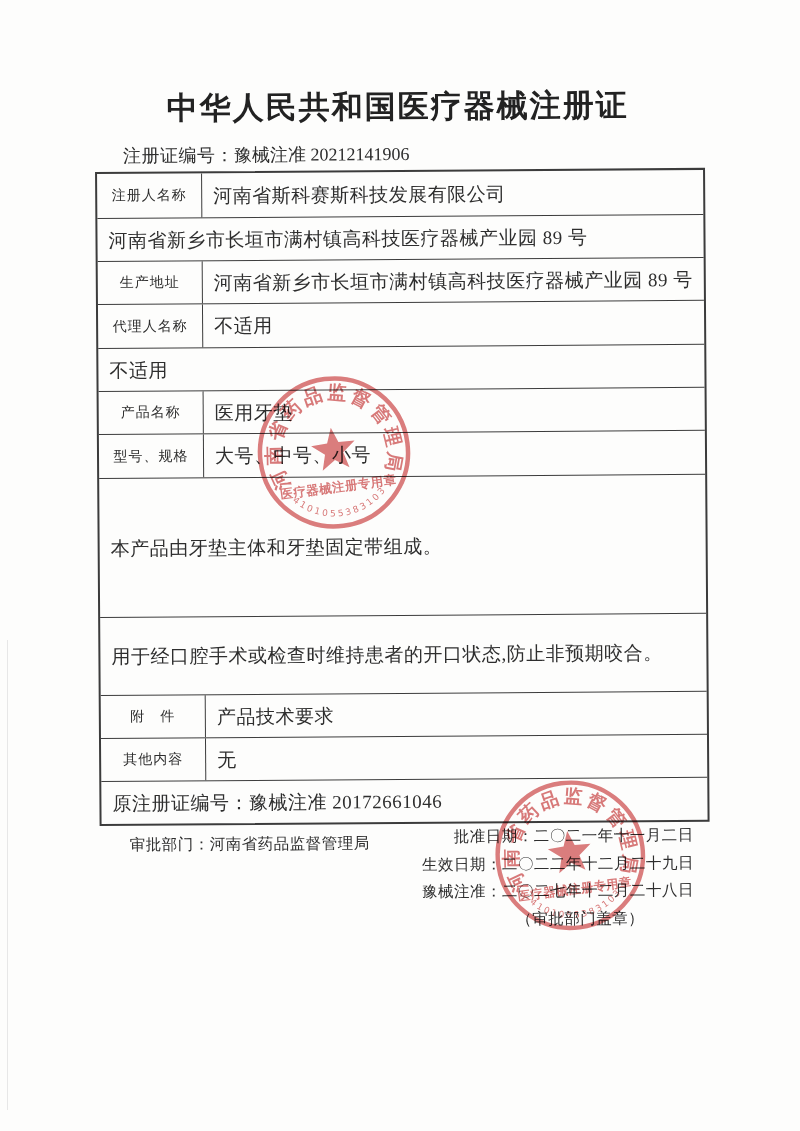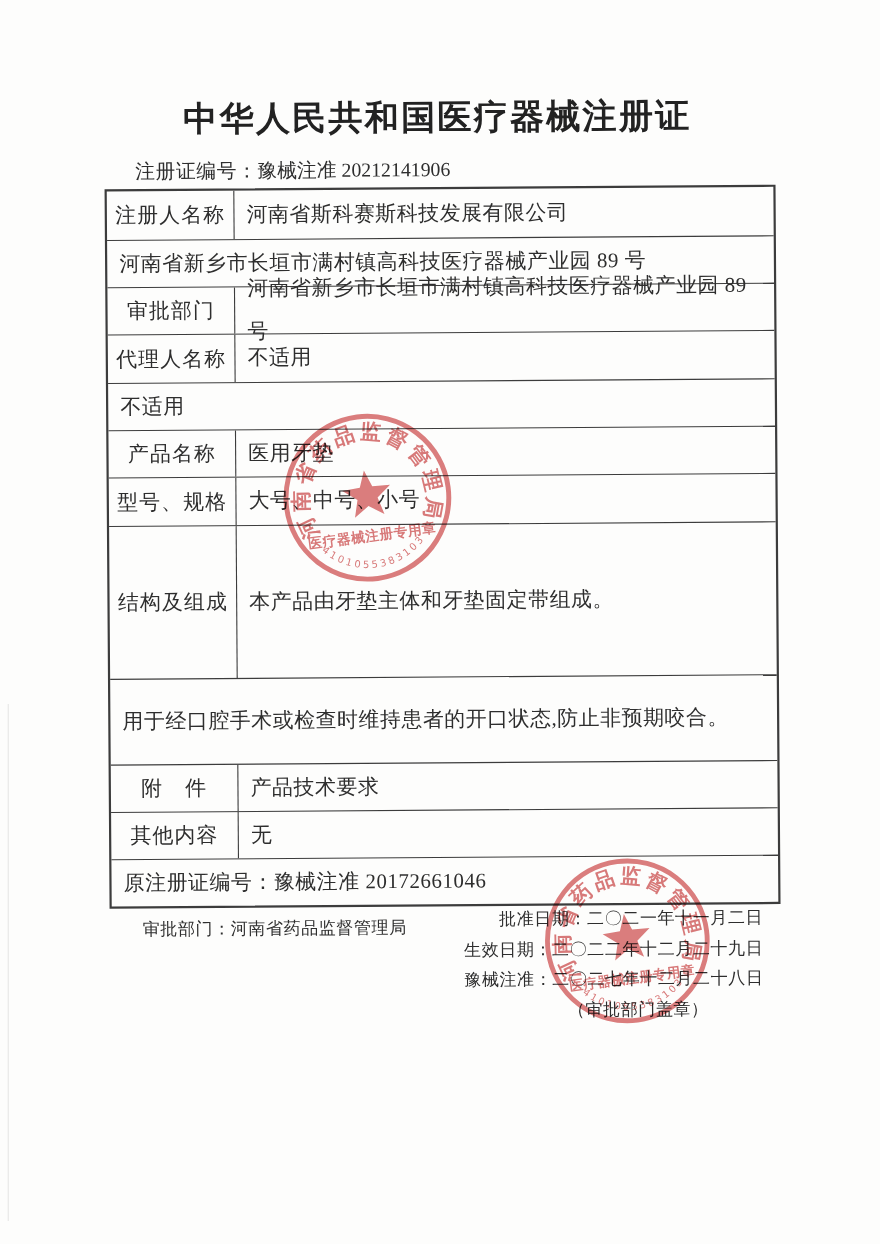--- a/index.html
+++ b/index.html
@@ -37,24 +37,24 @@
   .cert-table {
     position:absolute;
     left:97px; top:170px;
     width:610px;
     border:2px solid #3c3c3c;
     background:transparent;
   }
   .trow { display:flex; border-bottom:1.5px solid #3c3c3c; }
   .trow:last-child { border-bottom:none; }
   .tlabel {
-    width:116px;
+    width:105px;
     border-right:1.5px solid #3c3c3c;
     display:flex; align-items:center; justify-content:center;
-    font-size:19px;
+    font-size:14px;
     letter-spacing:1px;
     flex-shrink:0;
     text-align:center;
     font-family:Liberation Mono, monospace;
   }
   .tvalue {
     flex:1;
     display:flex; align-items:center;
     padding:2px 10px 2px 11px;
     font-size:19px;
@@ -120,40 +120,39 @@
 
   <div class="cert-table">
     <div class="trow r1">
       <div class="tlabel">注册人名称</div>
       <div class="tvalue">河南省斯科赛斯科技发展有限公司</div>
     </div>
     <div class="trow r2">
       <div class="tvalue">河南省新乡市长垣市满村镇高科技医疗器械产业园 89 号</div>
     </div>
     <div class="trow r3">
-      <div class="tlabel">审批部门</div>
+      <div class="tlabel">生产地址</div>
       <div class="tvalue">河南省新乡市长垣市满村镇高科技医疗器械产业园 89 号</div>
     </div>
     <div class="trow r4">
       <div class="tlabel">代理人名称</div>
       <div class="tvalue">不适用</div>
     </div>
     <div class="trow r5">
       <div class="tvalue">不适用</div>
     </div>
     <div class="trow r6">
       <div class="tlabel">产品名称</div>
       <div class="tvalue">医用牙垫</div>
     </div>
     <div class="trow r7">
       <div class="tlabel">型号、规格</div>
       <div class="tvalue">大号、中号、小号</div>
     </div>
     <div class="trow r8">
-      <div class="tlabel">结构及组成</div>
       <div class="tvalue">本产品由牙垫主体和牙垫固定带组成。</div>
     </div>
     <div class="trow r9">
       <div class="tvalue">用于经口腔手术或检查时维持患者的开口状态,防止非预期咬合。</div>
     </div>
     <div class="trow r10">
       <div class="tlabel">附　件</div>
       <div class="tvalue">产品技术要求</div>
     </div>
     <div class="trow r11">

